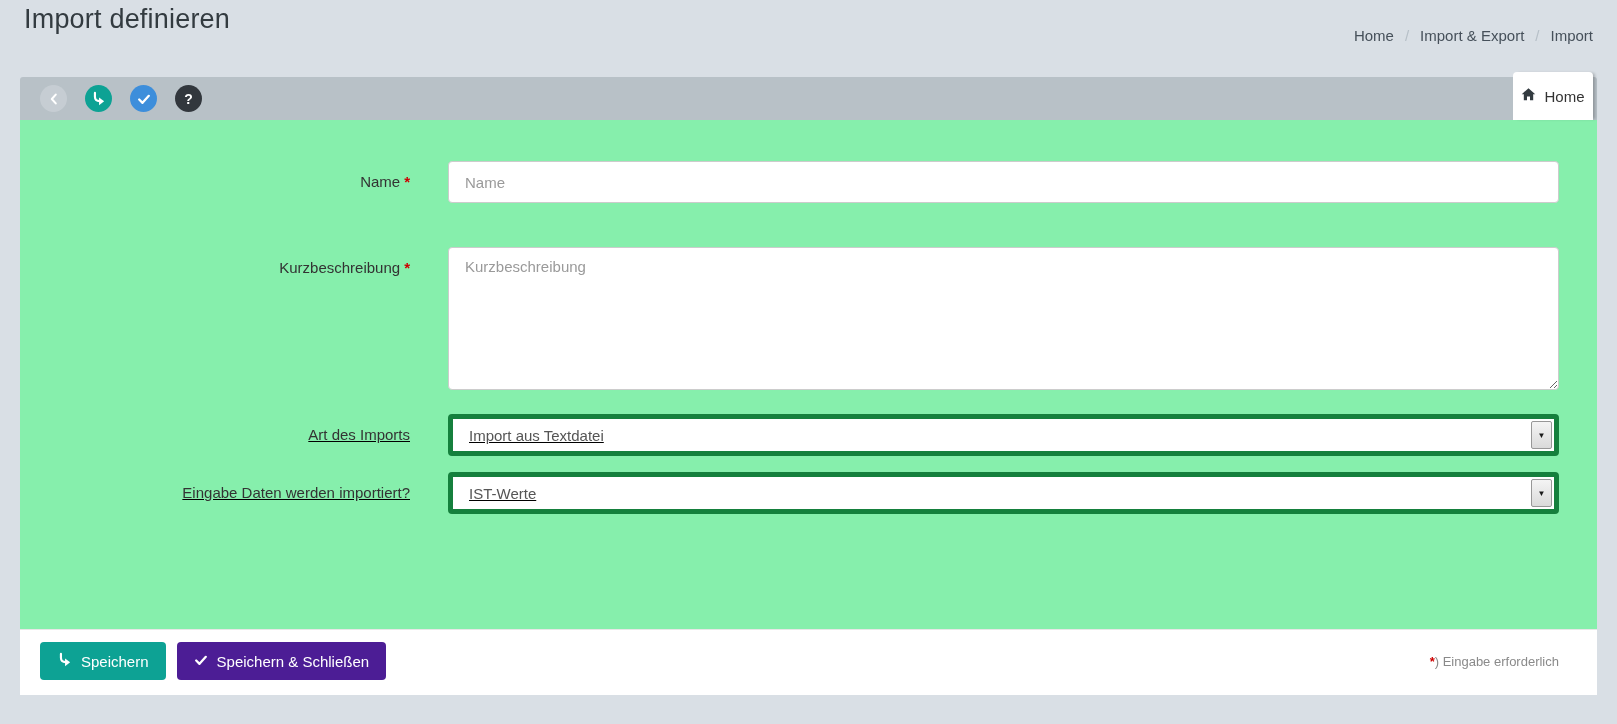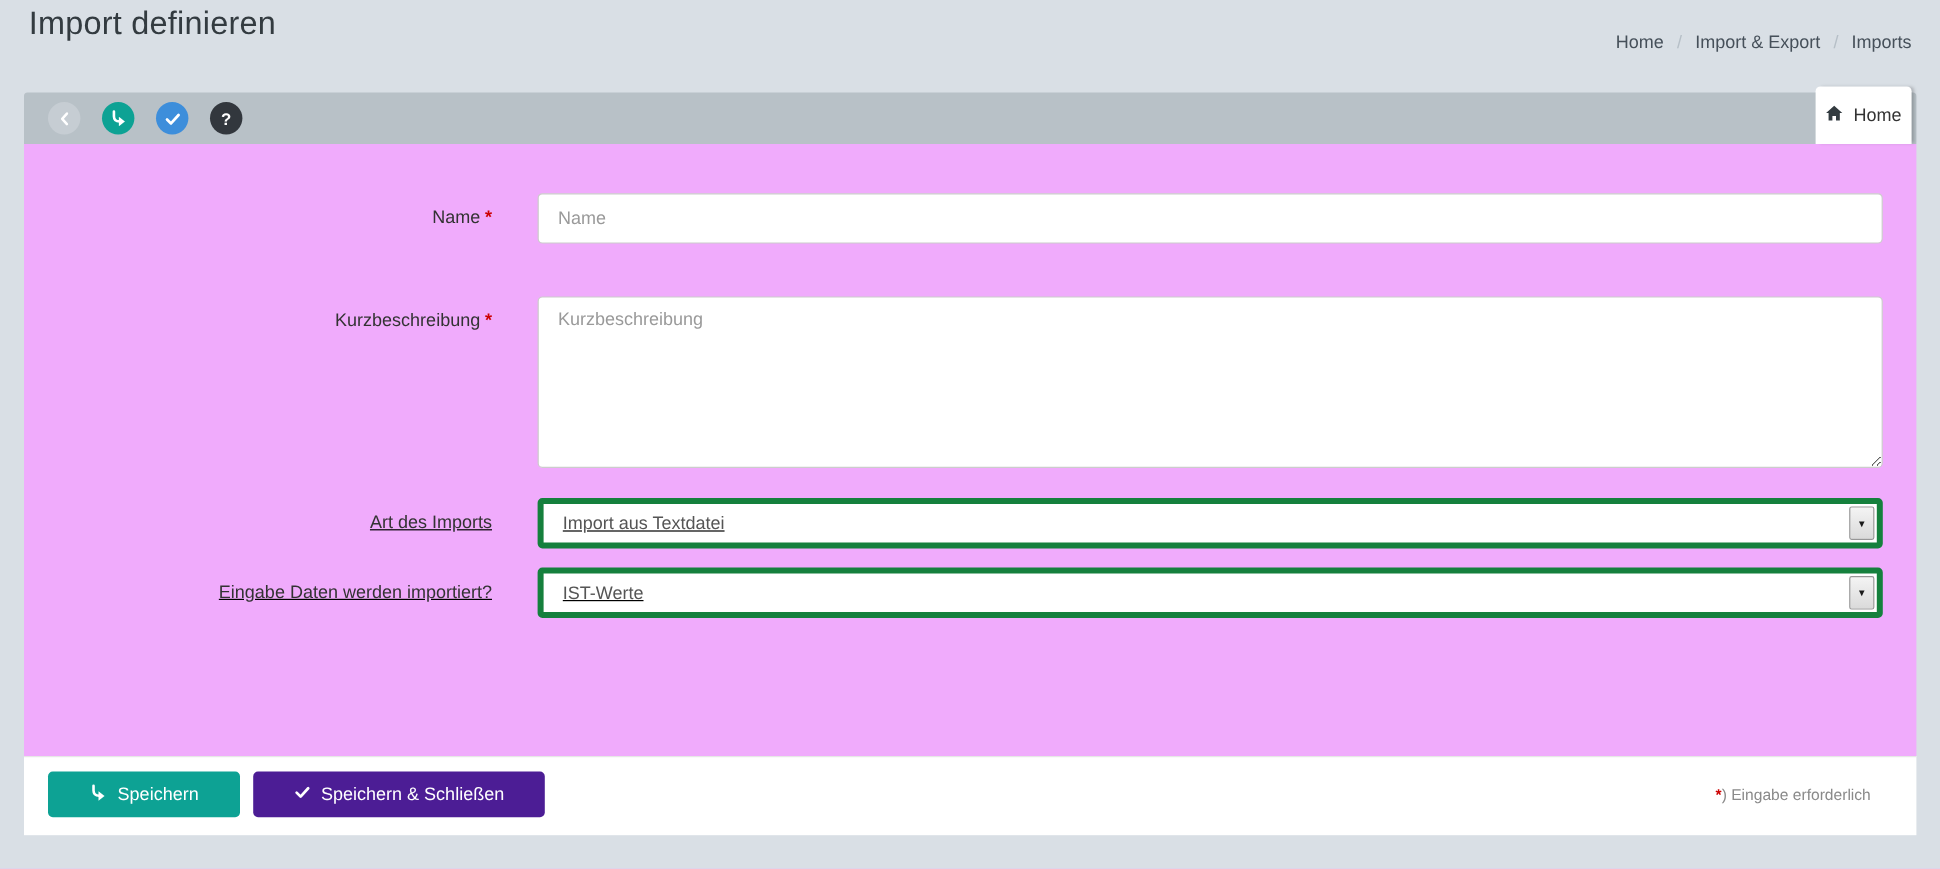--- a/index.html
+++ b/index.html
@@ -41,21 +41,21 @@
   .btn-help  { background:#32373d; color:#fff; font-size:14px; font-weight:700; }
   .home-tab {
     position:absolute; top:-5px; right:4px;
     width:80px; height:48px;
     background:#fff; border-radius:4px 4px 0 0;
     display:flex; align-items:center; justify-content:center; gap:8px;
     font-size:15px; color:#333; cursor:pointer; z-index:2;
     box-shadow:3px 0 3px -1px rgba(0,0,0,0.22);
   }
   
-  .panel-body { background:#f0abfc; padding:41px 28px 99px 0; }
+  .panel-body { background:#86efac; padding:41px 38px 99px 0; }
   .form-row { display:flex; align-items:flex-start; }
   .row-gap-s { margin-bottom:12px; }
   .row-gap-m { margin-bottom:16px;text-decoration:underline; }
   .row-gap-l { margin-bottom:20px;margin-top:44px; }
   .form-label {
     width:390px; flex:0 0 390px;
     text-align:right; padding-top:11px;
     font-size:15px; color:#333; line-height:1.3;
   }
   .req { color:#cc0000; font-weight:700; margin-left:4px; }
@@ -94,38 +94,38 @@
     background:#fff; border-top:1px solid #e7e7e7;
     padding:12px 38px 15px 20px;
     display:flex; justify-content:space-between; align-items:center;
   }
   .footer-buttons { display:flex; gap:11px; }
   .btn {
     height:38px; border:none; border-radius:4px;
     color:#fff; font-size:15px;
     font-family:"Liberation Sans", sans-serif;
     display:inline-flex; align-items:center; gap:9px;
-    padding:0 34px; cursor:pointer;
+    padding:0 17px; cursor:pointer;
   }
   .btn-teal { background:#0da294; }
   .btn-blue { background:#4c1d95; }
   .required-note { font-size:13px; color:#8a8a8a;text-align:center; }
   .required-note .req { font-size:13px; margin-left:0; }
 </style>
 </head>
 <body>
 
 <div class="header">
   <div class="page-title">Import definieren</div>
   <div class="breadcrumb">
     <span class="crumb">Home</span>
     <span class="sep">/</span>
     <span class="crumb">Import &amp; Export</span>
     <span class="sep">/</span>
-    <span class="crumb">Imports</span>
+    <span class="crumb">Import</span>
   </div>
 </div>
 
 <div class="main">
 
   <div class="toolbar">
     <div class="icon-btn btn-back">
       <span>
         <svg width="14" height="14" viewBox="0 0 16 16">
             <path d="M10 3 L5.5 8 L10 13" stroke="#fff" stroke-width="2.4" fill="none" stroke-linecap="round" stroke-linejoin="round"></path>

